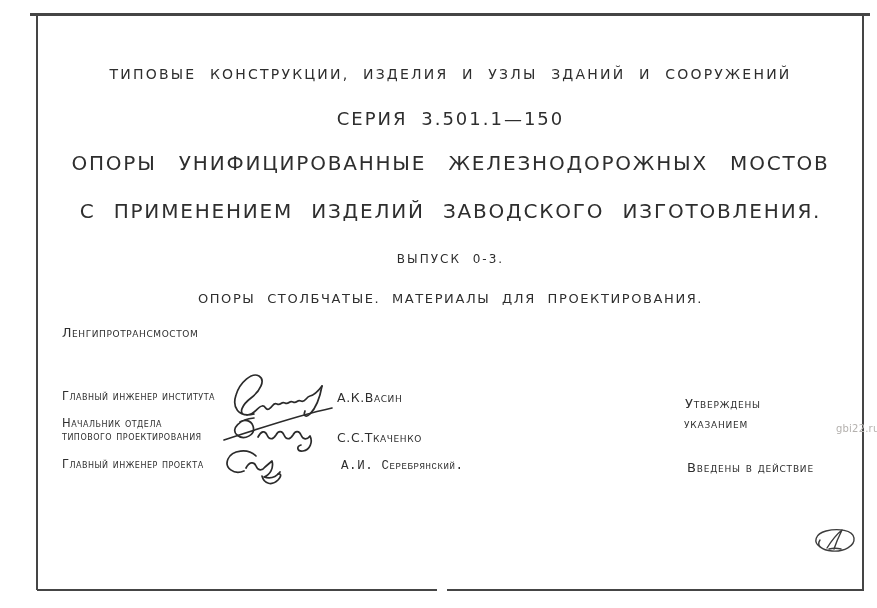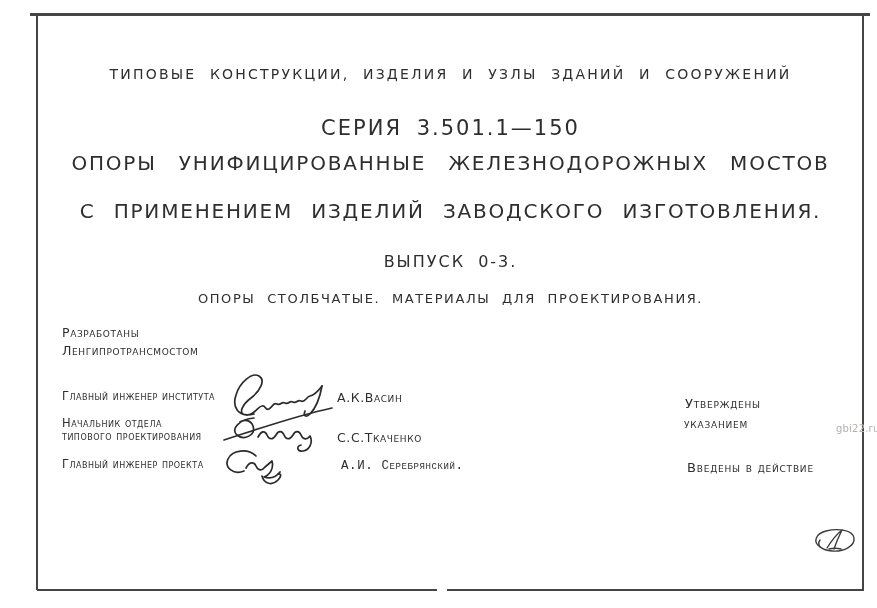--- a/index.html
+++ b/index.html
@@ -9,24 +9,24 @@
     font-family:"DejaVu Sans","Liberation Sans",sans-serif;
     color:#2e2e2e;
   }
   .abs{position:absolute;}
   
   .line{position:absolute;background:#454545;}
   
   .center-band{position:absolute;left:37px;width:827px;text-align:center;white-space:nowrap;margin-top:36px;}
   .draft{color:#2e2e2e;}
   .t-top   {top:30px; font-size:14px; letter-spacing:2.2px; word-spacing:7px;}
-  .t-series{top:80px; font-size:21px; letter-spacing:2px;  word-spacing:6px;}
+  .t-series{top:72px; font-size:18px; letter-spacing:2px;  word-spacing:6px;}
   .t-main1 {top:115px;font-size:20px; letter-spacing:1.8px;word-spacing:14px;}
   .t-main2 {top:163px;font-size:20px; letter-spacing:1.8px;word-spacing:10px;}
-  .t-issue {top:216px;font-size:16px; letter-spacing:2px;  word-spacing:6px;}
+  .t-issue {top:216px;font-size:12px; letter-spacing:2px;  word-spacing:6px;}
   .t-sub   {top:255px;font-size:13px; letter-spacing:1.6px;word-spacing:6px;}
   .sc{font-variant:small-caps;}
   .small-block{position:absolute;text-align:left;white-space:nowrap;color:#2e2e2e;}
   .dev{left:62px;top:324px;font-size:12.5px;line-height:18px;letter-spacing:0.6px;}
   .role{font-size:11.5px;letter-spacing:0.5px;line-height:12.5px;}
   .name{font-size:12.5px;letter-spacing:0.6px;}
   .appr{font-size:13px;letter-spacing:0.8px;}
   .sig svg{display:block;}
   .sig path{fill:none;stroke:#2b2b2b;stroke-width:1.7;stroke-linecap:round;stroke-linejoin:round;}
   .pageno path{fill:none;stroke:#3c3c3c;stroke-width:1.4;stroke-linecap:round;stroke-linejoin:round;}
@@ -42,21 +42,20 @@
 <div class="line" style="left:447px;top:589px;width:417px;height:2px;"></div>
 
 <div class="center-band draft t-top">ТИПОВЫЕ КОНСТРУКЦИИ, ИЗДЕЛИЯ И УЗЛЫ ЗДАНИЙ И СООРУЖЕНИЙ</div>
 <div class="center-band draft t-series">СЕРИЯ 3.501.1—150</div>
 <div class="center-band draft t-main1">ОПОРЫ УНИФИЦИРОВАННЫЕ ЖЕЛЕЗНОДОРОЖНЫХ МОСТОВ</div>
 <div class="center-band draft t-main2">С ПРИМЕНЕНИЕМ ИЗДЕЛИЙ ЗАВОДСКОГО ИЗГОТОВЛЕНИЯ.</div>
 <div class="center-band draft t-issue">ВЫПУСК 0-3.</div>
 <div class="center-band draft t-sub">ОПОРЫ СТОЛБЧАТЫЕ. МАТЕРИАЛЫ ДЛЯ ПРОЕКТИРОВАНИЯ.</div>
 
 <div class="small-block dev sc">
-  <div>Разработаны</div>
   <div>Ленгипротрансмостом</div>
 </div>
 
 <div class="small-block role sc" style="left:62px;top:390px;">Главный инженер института</div>
 <div class="small-block role sc" style="left:62px;top:417px;">
   <div>Начальник отдела</div>
   <div>типового проектирования</div>
 </div>
 <div class="small-block role sc" style="left:62px;top:458px;">Главный инженер проекта</div>
 

